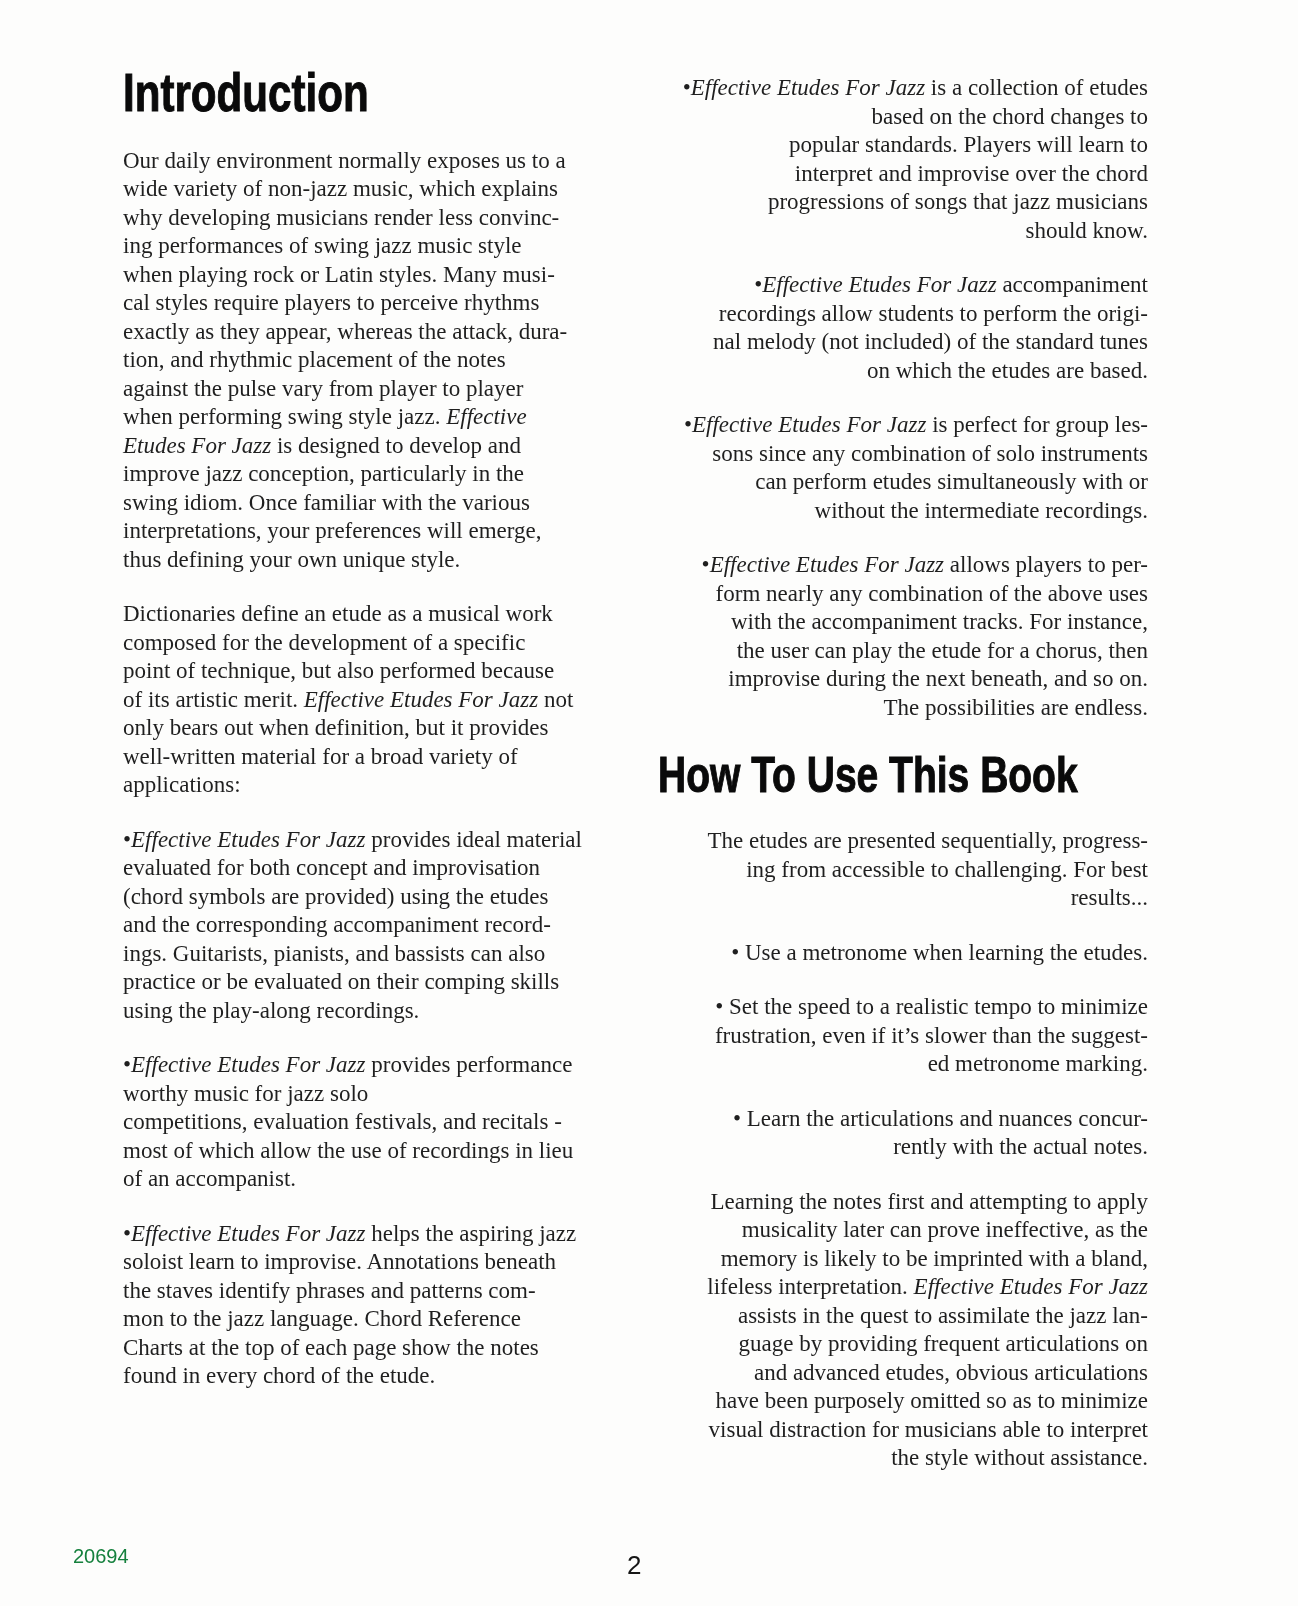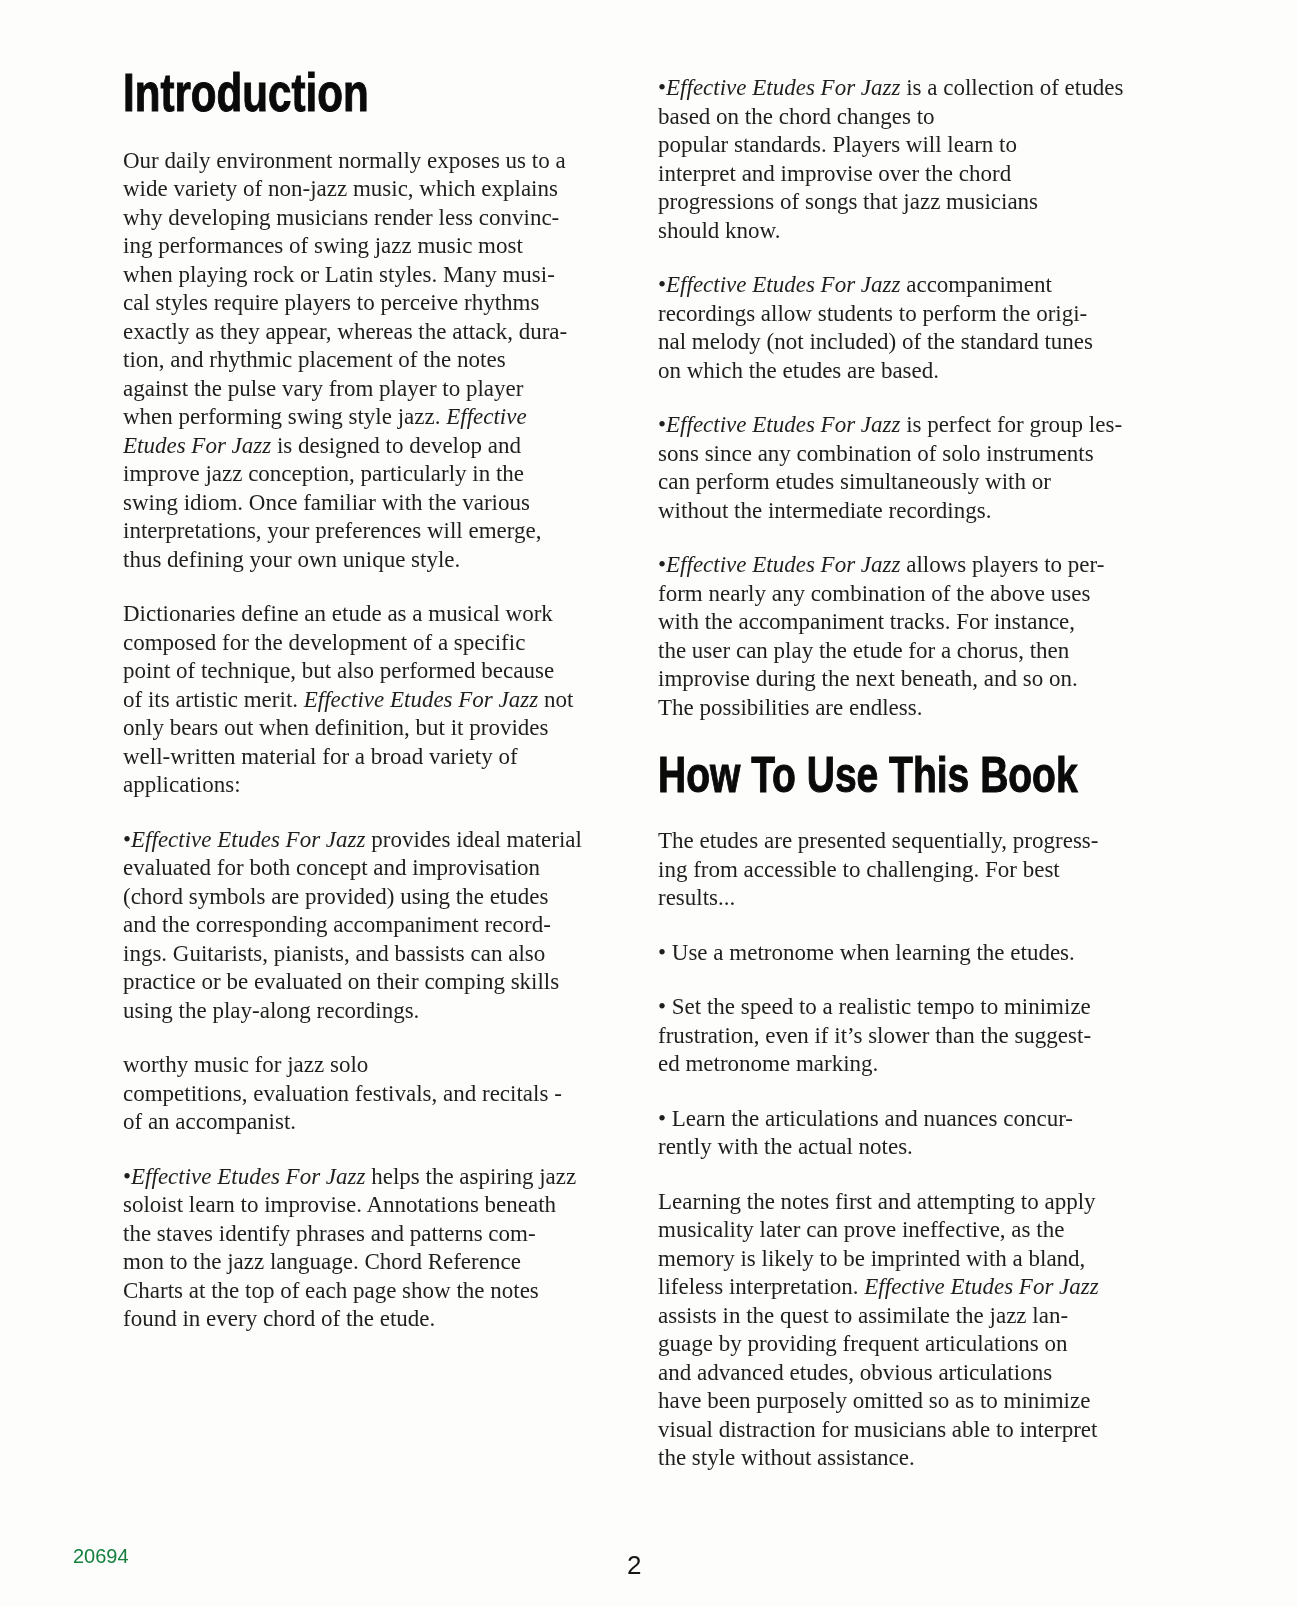--- a/index.html
+++ b/index.html
@@ -14,21 +14,21 @@
     font-family: "Liberation Serif", serif;
     color: #1f1f1f;
   }
 
   .col {
     position: absolute;
     font-size: 23px;
     line-height: 28.5px;
   }
   .col-left  { left: 123px; top: 64px;  width: 505px; }
-  .col-right { left: 658px; top: 74px;  width: 490px; }
+  .col-right { left: 658px; top: 74px;  width: 490px; text-align: right; }
 
   .doc-title {
     font-family: "Liberation Sans", sans-serif;
     font-weight: bold;
     font-size: 54px;
     line-height: 1.05;
     color: #0a0a0a;
     -webkit-text-stroke: 1px #0a0a0a;
     transform: scaleX(0.78);
     transform-origin: 0 50%;
@@ -86,21 +86,21 @@
 
 <div class="page">
 
   <div class="col col-left">
     <div class="doc-title">Introduction</div>
     <div>
         <div class="para">
           <div class="line"><span>Our daily environment normally exposes us to a</span></div>
           <div class="line"><span>wide variety of non-jazz music, which explains</span></div>
           <div class="line"><span>why developing musicians render less convinc-</span></div>
-          <div class="line"><span>ing performances of swing jazz music most</span></div>
+          <div class="line"><span>ing performances of swing jazz music style</span></div>
           <div class="line"><span>when playing rock or Latin styles. Many musi-</span></div>
           <div class="line"><span>cal styles require players to perceive rhythms</span></div>
           <div class="line"><span>exactly as they appear, whereas the attack, dura-</span></div>
           <div class="line"><span>tion, and rhythmic placement of the notes</span></div>
           <div class="line"><span>against the pulse vary from player to player</span></div>
           <div class="line"><span>when performing swing style jazz. </span><i>Effective</i></div>
           <div class="line"><i>Etudes For Jazz</i><span> is designed to develop and</span></div>
           <div class="line"><span>improve jazz conception, particularly in the</span></div>
           <div class="line"><span>swing idiom. Once familiar with the various</span></div>
           <div class="line"><span>interpretations, your preferences will emerge,</span></div>
@@ -118,22 +118,24 @@
         <div class="para">
           <div class="line"><span>•</span><i>Effective Etudes For Jazz</i><span> provides ideal material</span></div>
           <div class="line"><span>evaluated for both concept and improvisation</span></div>
           <div class="line"><span>(chord symbols are provided) using the etudes</span></div>
           <div class="line"><span>and the corresponding accompaniment record-</span></div>
           <div class="line"><span>ings. Guitarists, pianists, and bassists can also</span></div>
           <div class="line"><span>practice or be evaluated on their comping skills</span></div>
           <div class="line"><span>using the play-along recordings.</span></div>
         </div>
         <div class="para">
+          <div class="line"><span>•</span><i>Effective Etudes For Jazz</i><span> provides performance</span></div>
           <div class="line"><span>worthy music for jazz solo</span></div>
           <div class="line"><span>competitions, evaluation festivals, and recitals -</span></div>
+          <div class="line"><span>most of which allow the use of recordings in lieu</span></div>
           <div class="line"><span>of an accompanist.</span></div>
         </div>
         <div class="para">
           <div class="line"><span>•</span><i>Effective Etudes For Jazz</i><span> helps the aspiring jazz</span></div>
           <div class="line"><span>soloist learn to improvise. Annotations beneath</span></div>
           <div class="line"><span>the staves identify phrases and patterns com-</span></div>
           <div class="line"><span>mon to the jazz language. Chord Reference</span></div>
           <div class="line"><span>Charts at the top of each page show the notes</span></div>
           <div class="line"><span>found in every chord of the etude.</span></div>
         </div>

